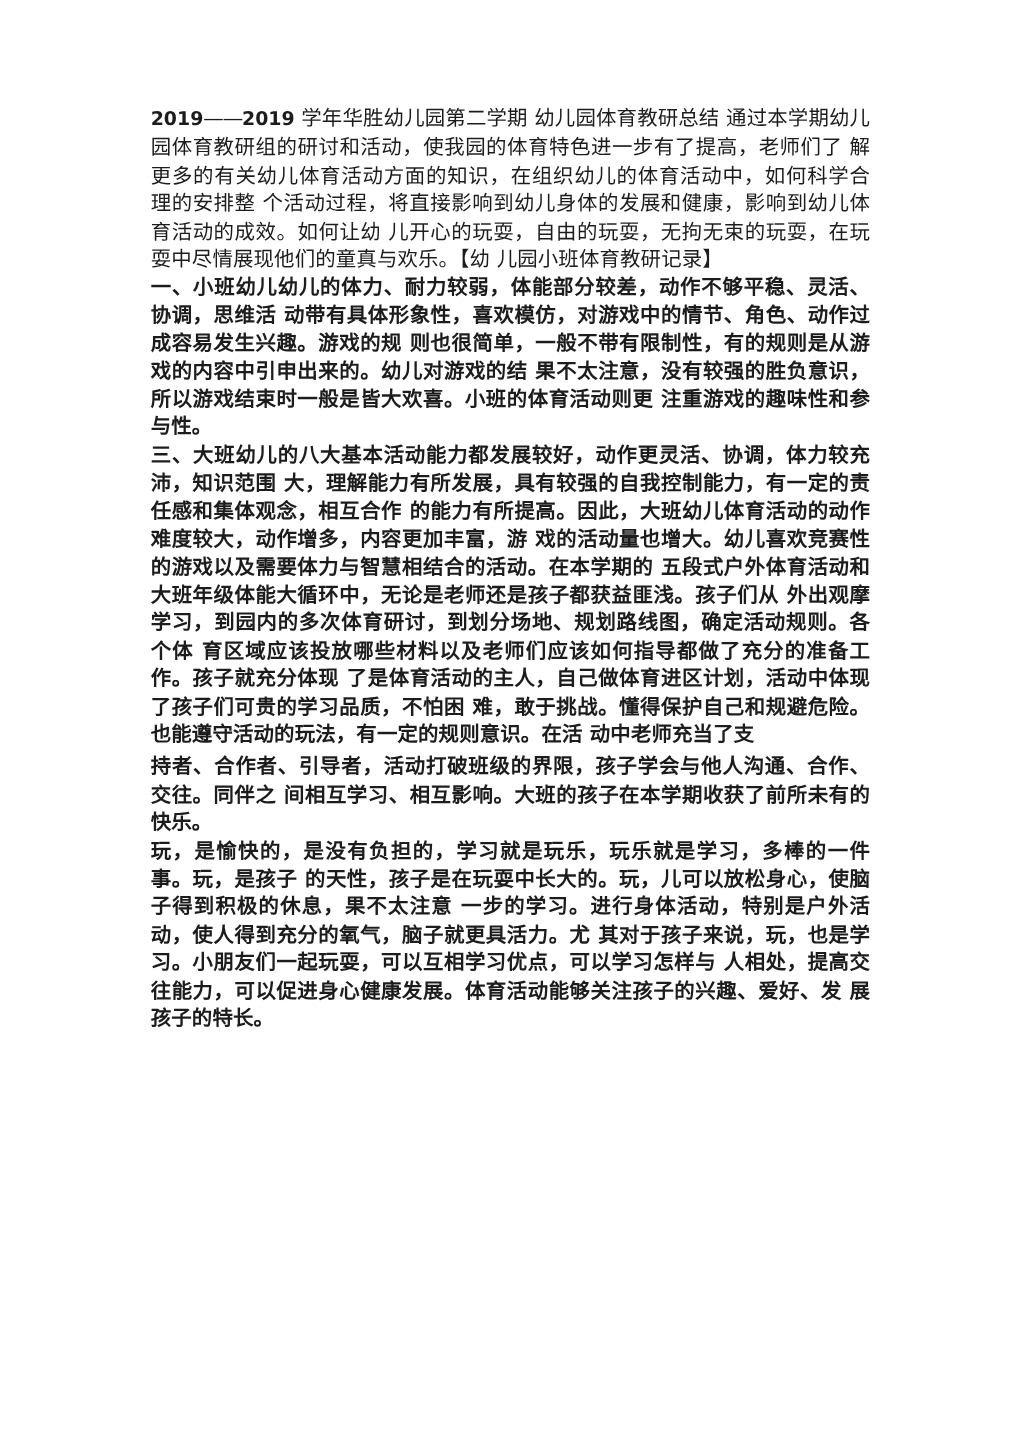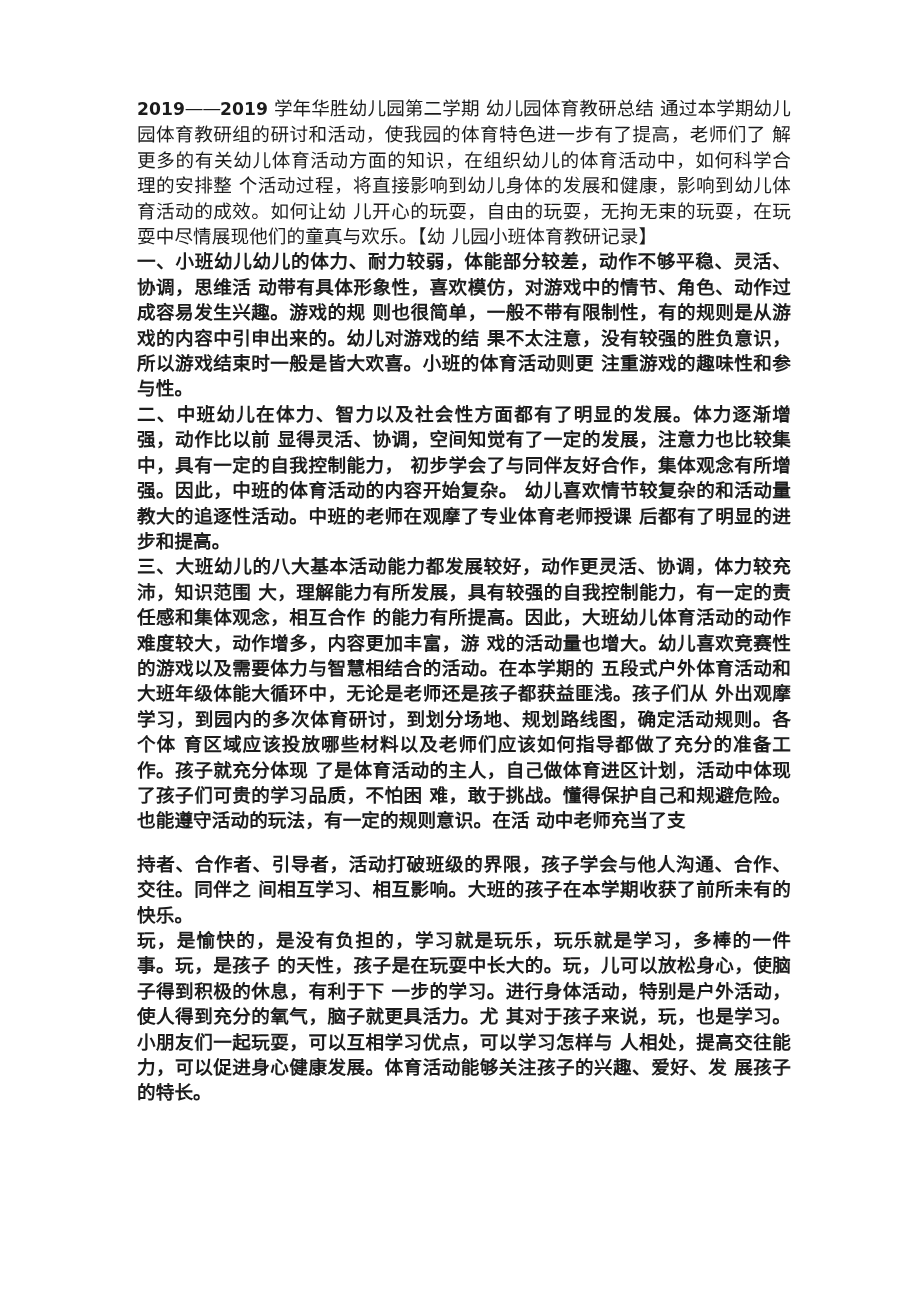--- a/index.html
+++ b/index.html
@@ -39,21 +39,21 @@
     text-align-last: left;
     letter-spacing: 0.1px;
     word-break: break-all;
     overflow-wrap: break-word;
   }
   .para + .para {
     margin-top: 0px;
     font-weight: bold;
   }
   .para.gap {
-    margin-top: 18px;
+    margin-top: 4px;
   }
   .num {
     font-family: "DejaVu Sans", "Liberation Sans", sans-serif;
     font-weight: 700;
     font-size: 17.2px;
     letter-spacing: 0;
   }
   .dash {
     font-family: "DejaVu Serif", "Liberation Serif", serif;
     font-weight: 400;
@@ -64,24 +64,23 @@
 <body>
 
 <div class="page">
 
   <div class="doc-body">
 
     <p class="para"><span class="num">2019</span><span class="dash">——</span><span class="num">2019</span><span> 学年华胜幼儿园第二学期 幼儿园体育教研总结 通过本学期幼儿园体育教研组的研讨和活动，使我园的体育特色进一步有了提高，老师们了 解更多的有关幼儿体育活动方面的知识，在组织幼儿的体育活动中，如何科学合理的安排整 个活动过程，将直接影响到幼儿身体的发展和健康，影响到幼儿体育活动的成效。如何让幼 儿开心的玩耍，自由的玩耍，无拘无束的玩耍，在玩耍中尽情展现他们的童真与欢乐。【幼 儿园小班体育教研记录】</span></p>
 
     <p class="para">一、小班幼儿幼儿的体力、耐力较弱，体能部分较差，动作不够平稳、灵活、协调，思维活 动带有具体形象性，喜欢模仿，对游戏中的情节、角色、动作过成容易发生兴趣。游戏的规 则也很简单，一般不带有限制性，有的规则是从游戏的内容中引申出来的。幼儿对游戏的结 果不太注意，没有较强的胜负意识，所以游戏结束时一般是皆大欢喜。小班的体育活动则更 注重游戏的趣味性和参与性。</p>
 
-    <p class="para">二、中班幼儿在体力、智力以及社会性方面都有了明显的发展。体力逐渐增强，动作比以前 显得灵活、协调，空间知觉有了一定的发展，注意力也比较集中，具有一定的自我控制能力， 初步学会了与同伴友好合作，集体观念有所增强。因此，中班的体育活动的内容开始复杂。 幼儿喜欢情节较复杂的和活动量教大的追逐性活动。中班的老师在观摩了专业体育老师授课 后都有了明显的进步和提高。</p>
 
     <p class="para">三、大班幼儿的八大基本活动能力都发展较好，动作更灵活、协调，体力较充沛，知识范围 大，理解能力有所发展，具有较强的自我控制能力，有一定的责任感和集体观念，相互合作 的能力有所提高。因此，大班幼儿体育活动的动作难度较大，动作增多，内容更加丰富，游 戏的活动量也增大。幼儿喜欢竞赛性的游戏以及需要体力与智慧相结合的活动。在本学期的 五段式户外体育活动和大班年级体能大循环中，无论是老师还是孩子都获益匪浅。孩子们从 外出观摩学习，到园内的多次体育研讨，到划分场地、规划路线图，确定活动规则。各个体 育区域应该投放哪些材料以及老师们应该如何指导都做了充分的准备工作。孩子就充分体现 了是体育活动的主人，自己做体育进区计划，活动中体现了孩子们可贵的学习品质，不怕困 难，敢于挑战。懂得保护自己和规避危险。也能遵守活动的玩法，有一定的规则意识。在活 动中老师充当了支</p>
 
     <p class="para gap">持者、合作者、引导者，活动打破班级的界限，孩子学会与他人沟通、合作、交往。同伴之 间相互学习、相互影响。大班的孩子在本学期收获了前所未有的快乐。</p>
 
-    <p class="para">玩，是愉快的，是没有负担的，学习就是玩乐，玩乐就是学习，多棒的一件事。玩，是孩子 的天性，孩子是在玩耍中长大的。玩，儿可以放松身心，使脑子得到积极的休息，有利于下 一步的学习。进行身体活动，特别是户外活动，使人得到充分的氧气，脑子就更具活力。尤 其对于孩子来说，玩，也是学习。小朋友们一起玩耍，可以互相学习优点，可以学习怎样与 人相处，提高交往能力，可以促进身心健康发展。体育活动能够关注孩子的兴趣、爱好、发 展孩子的特长。</p>
+    <p class="para">玩，是愉快的，是没有负担的，学习就是玩乐，玩乐就是学习，多棒的一件事。玩，是孩子 的天性，孩子是在玩耍中长大的。玩，儿可以放松身心，使脑子得到积极的休息，果不太注意 一步的学习。进行身体活动，特别是户外活动，使人得到充分的氧气，脑子就更具活力。尤 其对于孩子来说，玩，也是学习。小朋友们一起玩耍，可以互相学习优点，可以学习怎样与 人相处，提高交往能力，可以促进身心健康发展。体育活动能够关注孩子的兴趣、爱好、发 展孩子的特长。</p>
 
 
   </div>
 
 </div>
 
 </body></html>

